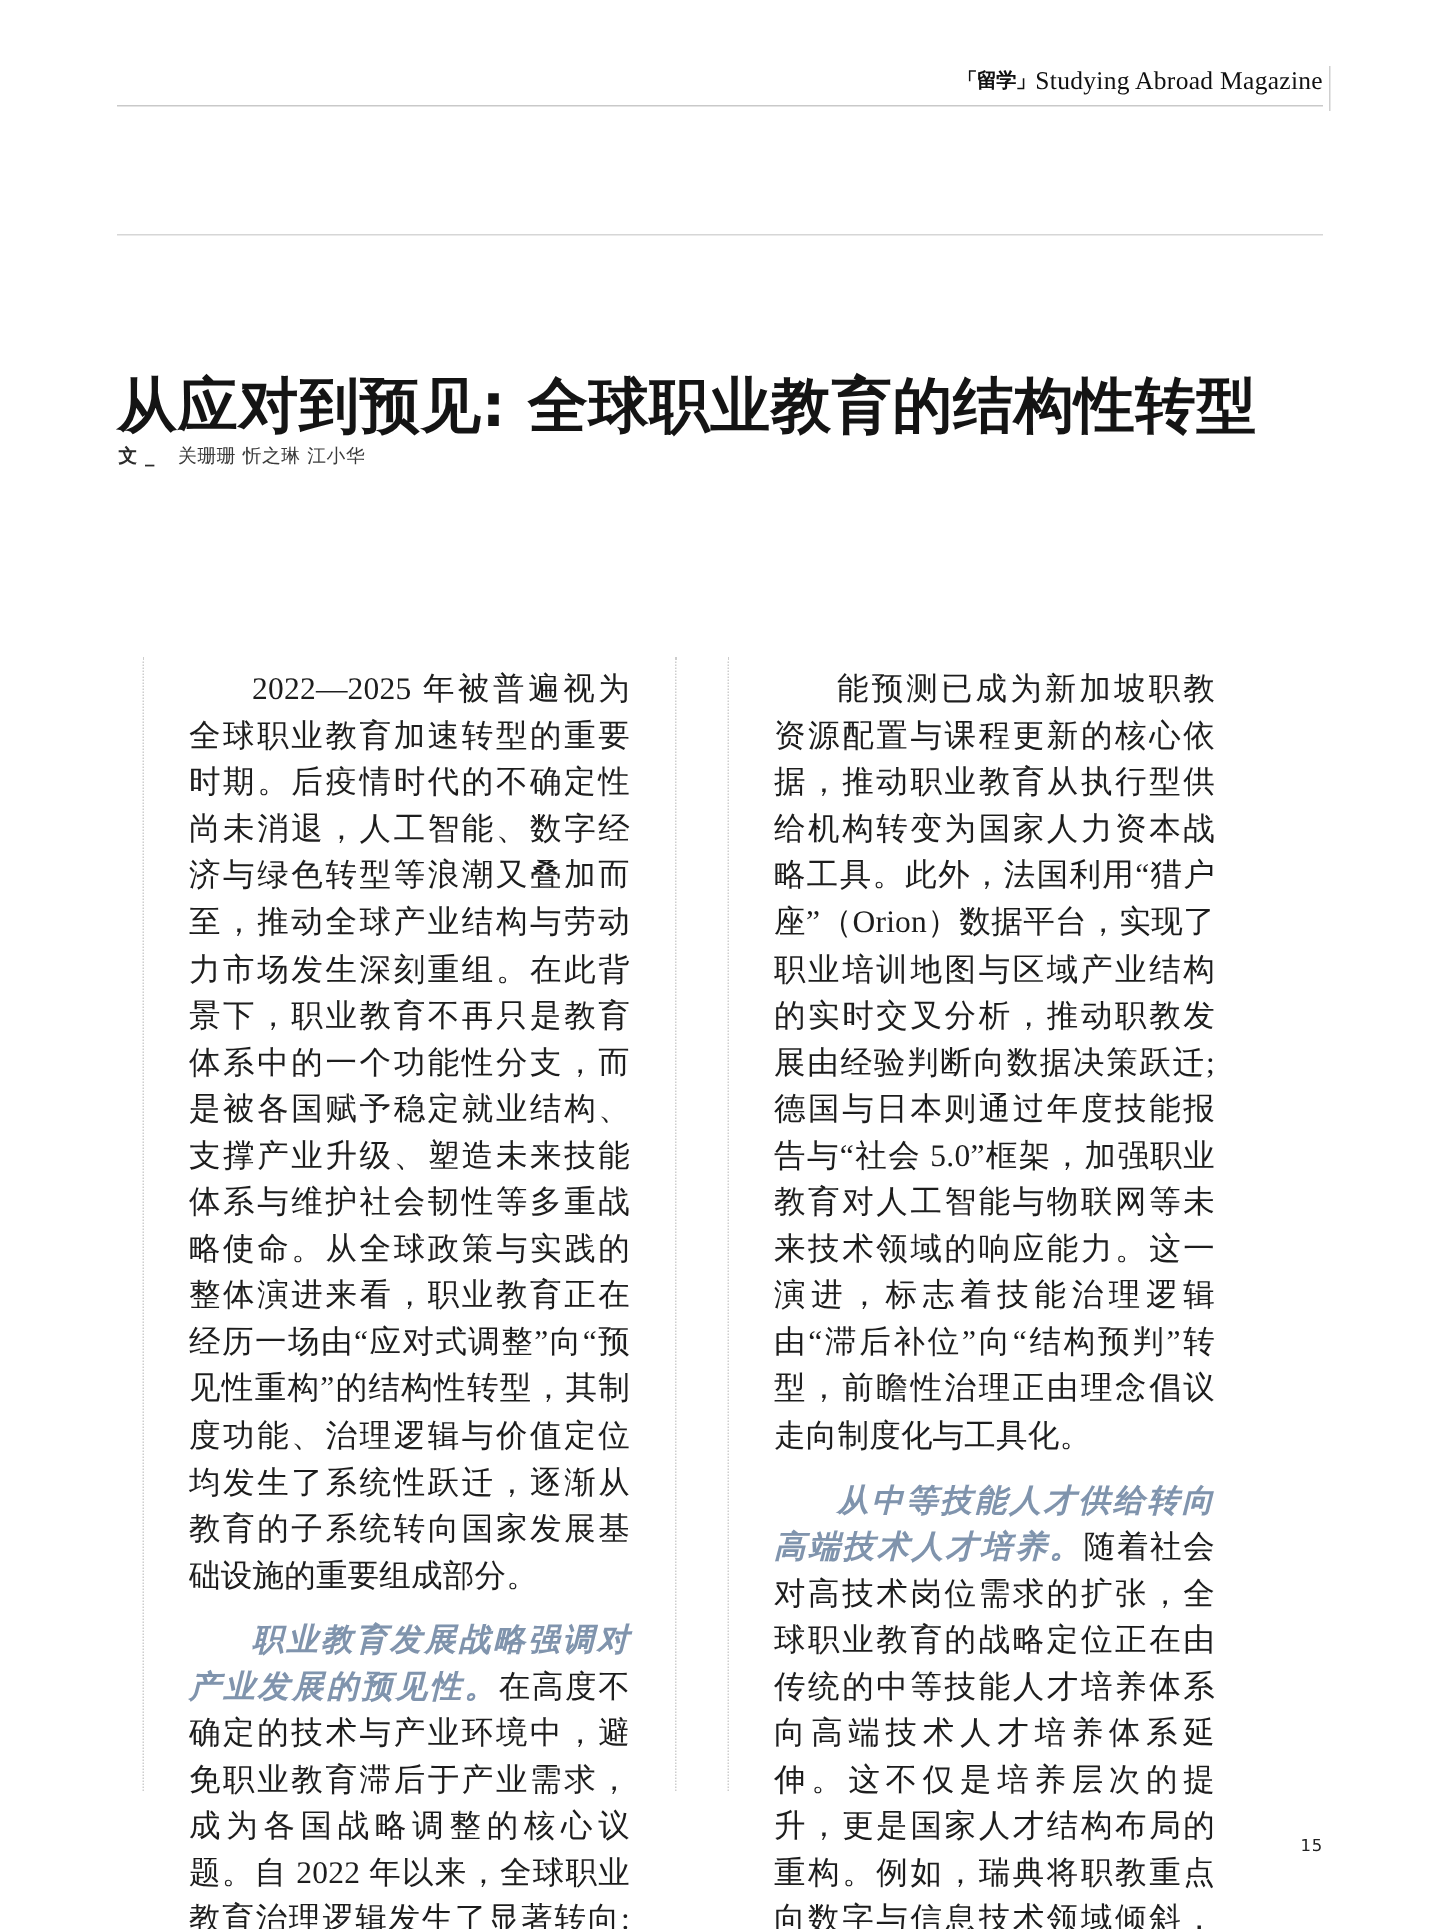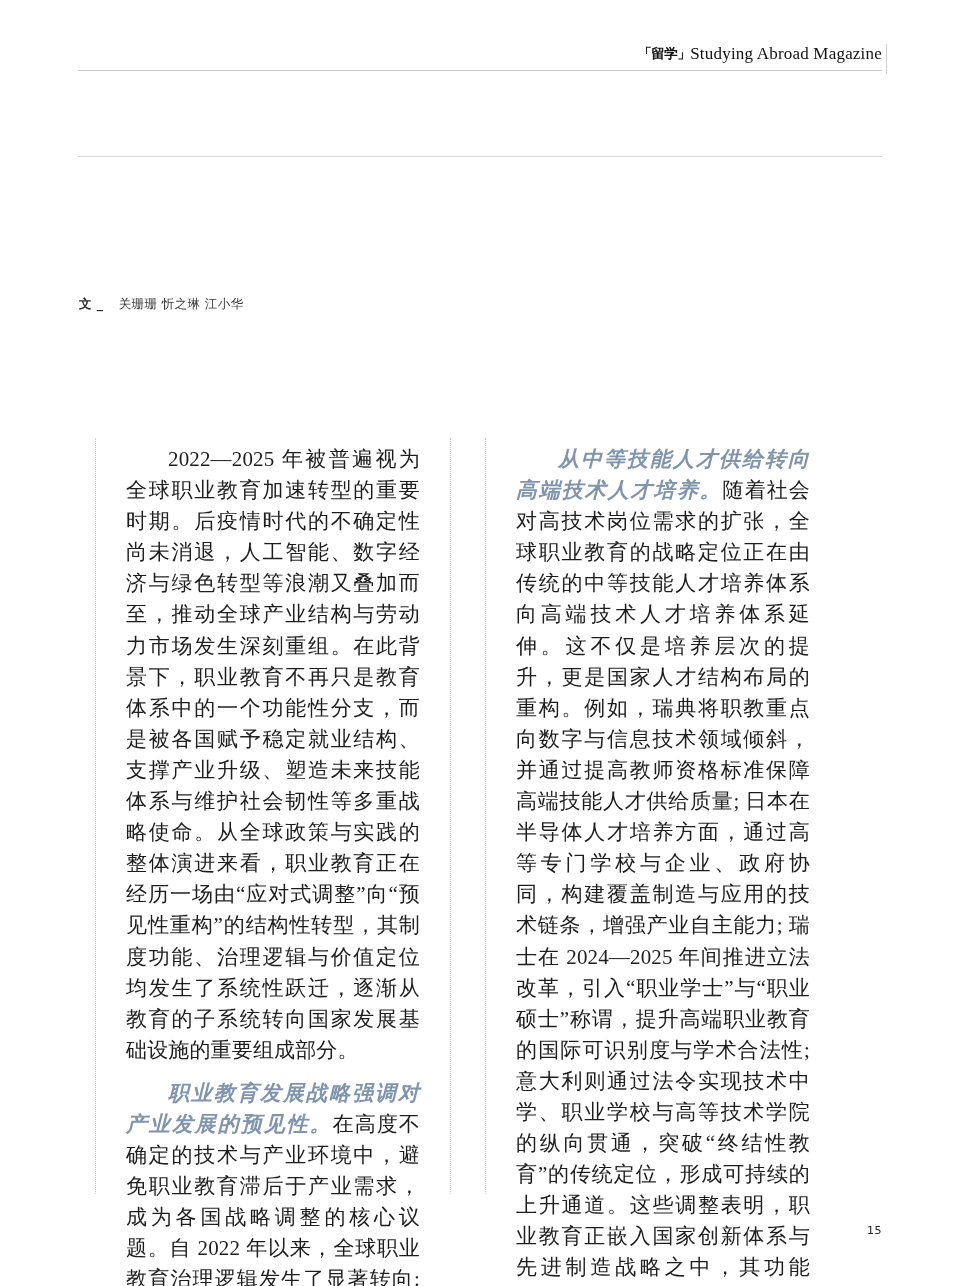--- a/index.html
+++ b/index.html
@@ -167,20 +167,21 @@
 
   <div class="masthead">
     <span class="masthead-logo">「留学」</span>
     <span class="masthead-title">Studying Abroad Magazine</span>
   </div>
   <div class="masthead-tick"></div>
 
   <div class="rule rule-top"></div>
   <div class="rule rule-second"></div>
 
+  <h1 class="headline">从应对到预见: 全球职业教育的结构性转型</h1>
 
   <div class="byline">
     <span class="byline-label">文 _</span>
     <span class="byline-names">关珊珊 忻之琳 江小华</span>
   </div>
 
   <div class="columns">
 
     <div class="col-gap-left">
       <div class="dotline dotline-b"></div>
@@ -198,20 +199,23 @@
     <div class="col-gap-right">
       <div class="dotline dotline-a"></div>
     </div>
 
     <div class="col-gap-left">
       <div class="dotline dotline-b"></div>
     </div>
 
     <div class="col">
       <p>
+        <span>能预测已成为新加坡职教资源配置与课程更新的核心依据，推动职业教育从执行型供给机构转变为国家人力资本战略工具。此外，法国利用“猎户座”（Orion）数据平台，实现了职业培训地图与区域产业结构的实时交叉分析，推动职教发展由经验判断向数据决策跃迁; 德国与日本则通过年度技能报告与“社会 5.0”框架，加强职业教育对人工智能与物联网等未来技术领域的响应能力。这一演进，标志着技能治理逻辑由“滞后补位”向“结构预判”转型，前瞻性治理正由理念倡议走向制度化与工具化。</span>
+      </p>
+      <p>
         <span class="lead-in">从中等技能人才供给转向高端技术人才培养。</span><span>随着社会对高技术岗位需求的扩张，全球职业教育的战略定位正在由传统的中等技能人才培养体系向高端技术人才培养体系延伸。这不仅是培养层次的提升，更是国家人才结构布局的重构。例如，瑞典将职教重点向数字与信息技术领域倾斜，并通过提高教师资格标准保障高端技能人才供给质量; 日本在半导体人才培养方面，通过高等专门学校与企业、政府协同，构建覆盖制造与应用的技术链条，增强产业自主能力; 瑞士在 2024—2025 年间推进立法改革，引入“职业学士”与“职业硕士”称谓，提升高端职业教育的国际可识别度与学术合法性; 意大利则通过法令实现技术中学、职业学校与高等技术学院的纵向贯通，突破“终结性教育”的传统定位，形成可持续的上升通道。这些调整表明，职业教育正嵌入国家创新体系与先进制造战略之中，其功能由“就业缓</span>
       </p>
     </div>
 
   </div>
 
   <div class="folio">15</div>
 
 </div>
 

